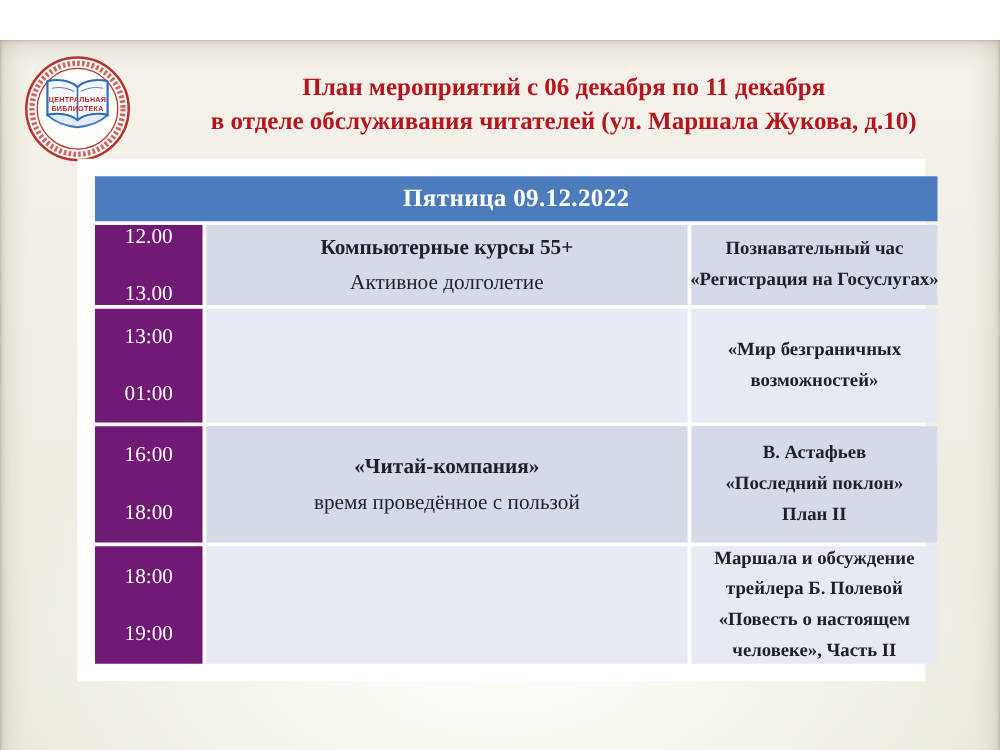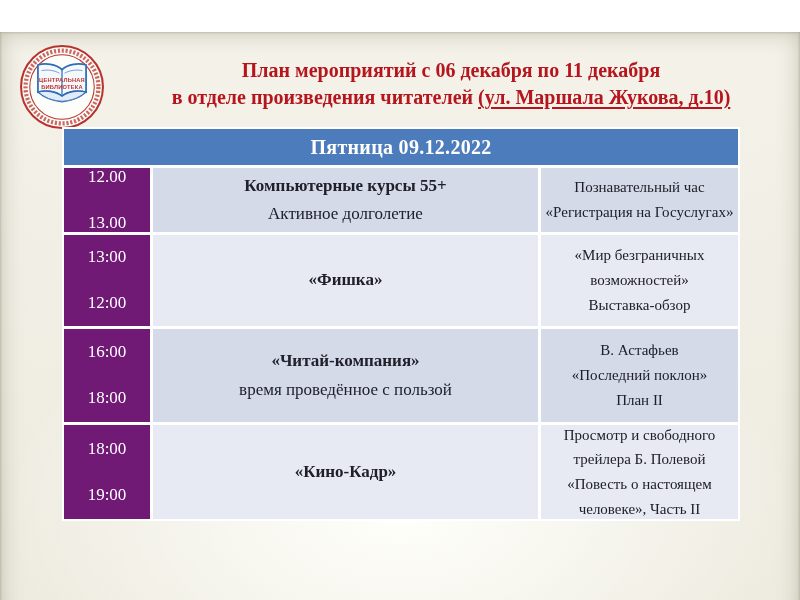--- a/index.html
+++ b/index.html
@@ -15,44 +15,44 @@
     box-shadow: inset 0 0 22px rgba(115,110,85,.38), inset 0 0 3px rgba(90,85,60,.45);
     margin-top: 32px;
   }
   
   .logo{position:absolute;left:19px;top:12px;width:86px;height:86px;}
   .title-block{
     position:absolute;left:106px;top:25px;width:690px;
     text-align:center;color:#b6151d;font-weight:bold;
     font-size:20px;line-height:27px;
   }
-  .title-underline{text-decoration:underline;text-decoration-thickness:2px;text-underline-offset:3px;}
+  .title-underline{text-decoration-thickness:2px;text-underline-offset:3px;}
   
   .schedule{
     position:absolute;left:62px;top:95px;width:678px;
-    background:#ffffff;padding:2px;box-sizing:border-box;
+    background:#ffffff;padding:14px;box-sizing:border-box;
     display:grid;
     grid-template-columns:86px 385px 197px;
     grid-template-rows:36px 64px 91px 93px 94px;
     gap:3px;
   }
   .cell{display:flex;flex-direction:column;align-items:center;justify-content:center;text-align:center;}
   .day-header{
     grid-column:1 / -1;background:#4d7cbd;color:#fff;
     font-weight:bold;font-size:20px;letter-spacing:.3px;
   }
   .time{
     background:#701a75;color:#fff;font-size:17px;line-height:1.7;gap:17px;
   }
   .band-a{background:#d5dae9;}
   .band-b{background:#e7eaf3;}
   .event{color:#20202a;font-size:17px;line-height:1.65;}
   .ev-title{font-weight:bold;}
   .details{color:#20202a;font-size:15px;line-height:1.65;overflow:visible;}
-  .dl{white-space:nowrap;}
+  .dl{white-space:nowrap;font-weight:bold;}
   
   .watermark{
     position:absolute;right:6px;bottom:5px;
     font-family:"Liberation Sans","DejaVu Sans",sans-serif;
     font-weight:bold;font-size:12px;color:#1d1d30;
     text-shadow:0 1px 0 rgba(255,255,255,.55);
   }
 </style>
 </head>
 <body>
@@ -71,21 +71,21 @@
       <path d="M18.5 47 C26 45 36 46 42 51 C48 46 58 45 65.5 47 C59 53 52 55.5 42 56.5 C32 55.5 25 53 18.5 47 Z" fill="#e2ecf8" stroke="#2e6cb5" stroke-width="1.3"></path>
       <path d="M23 51 C30 54 36 55.5 42 55.8 C48 55.5 54 54 61 51" fill="none" stroke="#5b8cc6" stroke-width="0.8"></path>
     </g>
     <text x="42" y="37" text-anchor="middle" font-size="5.6" font-weight="bold" fill="#c0312c" font-family="Liberation Sans, sans-serif" letter-spacing="0.2">ЦЕНТРАЛЬНАЯ</text>
     <text x="42" y="44" text-anchor="middle" font-size="5.6" font-weight="bold" fill="#c0312c" font-family="Liberation Sans, sans-serif" letter-spacing="0.2">БИБЛИОТЕКА</text>
   </svg>
 
   <div class="title-block">
     <div>План мероприятий с 06 декабря по 11 декабря</div>
     <div>
-      <span>в отделе произведения читателей</span>
+      <span>в отделе обслуживания читателей</span>
       <span class="title-underline">(ул. Маршала Жукова, д.10)</span>
     </div>
   </div>
 
   <div class="schedule">
 
     <div class="cell day-header">Пятница 09.12.2022</div>
 
     <div class="cell time">
       <div>12.00</div>
@@ -95,29 +95,27 @@
       <div class="ev-title">Компьютерные курсы 55+</div>
       <div class="ev-sub">Активное долголетие</div>
     </div>
     <div class="cell details band-a">
       <div class="dl">Познавательный час</div>
       <div class="dl">«Регистрация на Госуслугах»</div>
     </div>
 
     <div class="cell time">
       <div>13:00</div>
-      <div>12:00</div>
+      <div>01:00</div>
     </div>
     <div class="cell event band-b">
-      <div class="ev-title">«Фишка»</div>
     </div>
     <div class="cell details band-b">
       <div class="dl">«Мир безграничных</div>
       <div class="dl">возможностей»</div>
-      <div class="dl">Выставка-обзор</div>
     </div>
 
     <div class="cell time">
       <div>16:00</div>
       <div>18:00</div>
     </div>
     <div class="cell event band-a">
       <div class="ev-title">«Читай-компания»</div>
       <div class="ev-sub">время проведённое с пользой</div>
     </div>
@@ -125,24 +123,23 @@
       <div class="dl">В. Астафьев</div>
       <div class="dl">«Последний поклон»</div>
       <div class="dl">План II</div>
     </div>
 
     <div class="cell time">
       <div>18:00</div>
       <div>19:00</div>
     </div>
     <div class="cell event band-b">
-      <div class="ev-title">«Кино-Кадр»</div>
     </div>
     <div class="cell details band-b">
-      <div class="dl">Просмотр и свободного</div>
+      <div class="dl">Маршала и обсуждение</div>
       <div class="dl">трейлера Б. Полевой</div>
       <div class="dl">«Повесть о настоящем</div>
       <div class="dl">человеке», Часть II</div>
     </div>
 
   </div>
 
   <div class="watermark">cmbnf.ru</div>
 </div>
 

